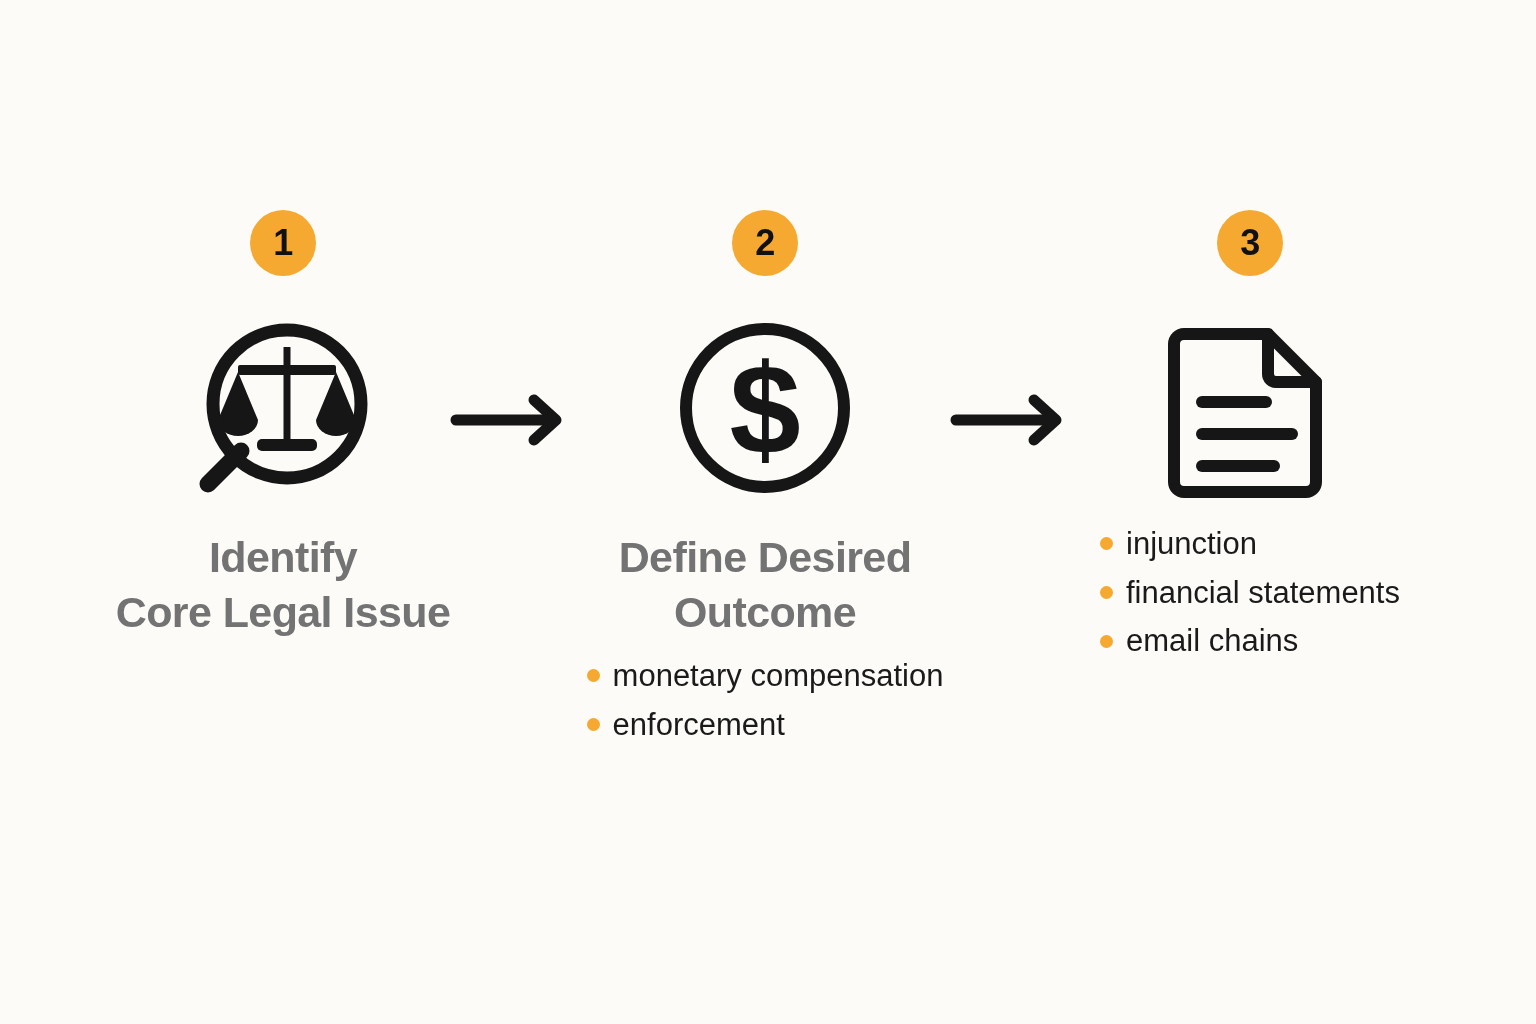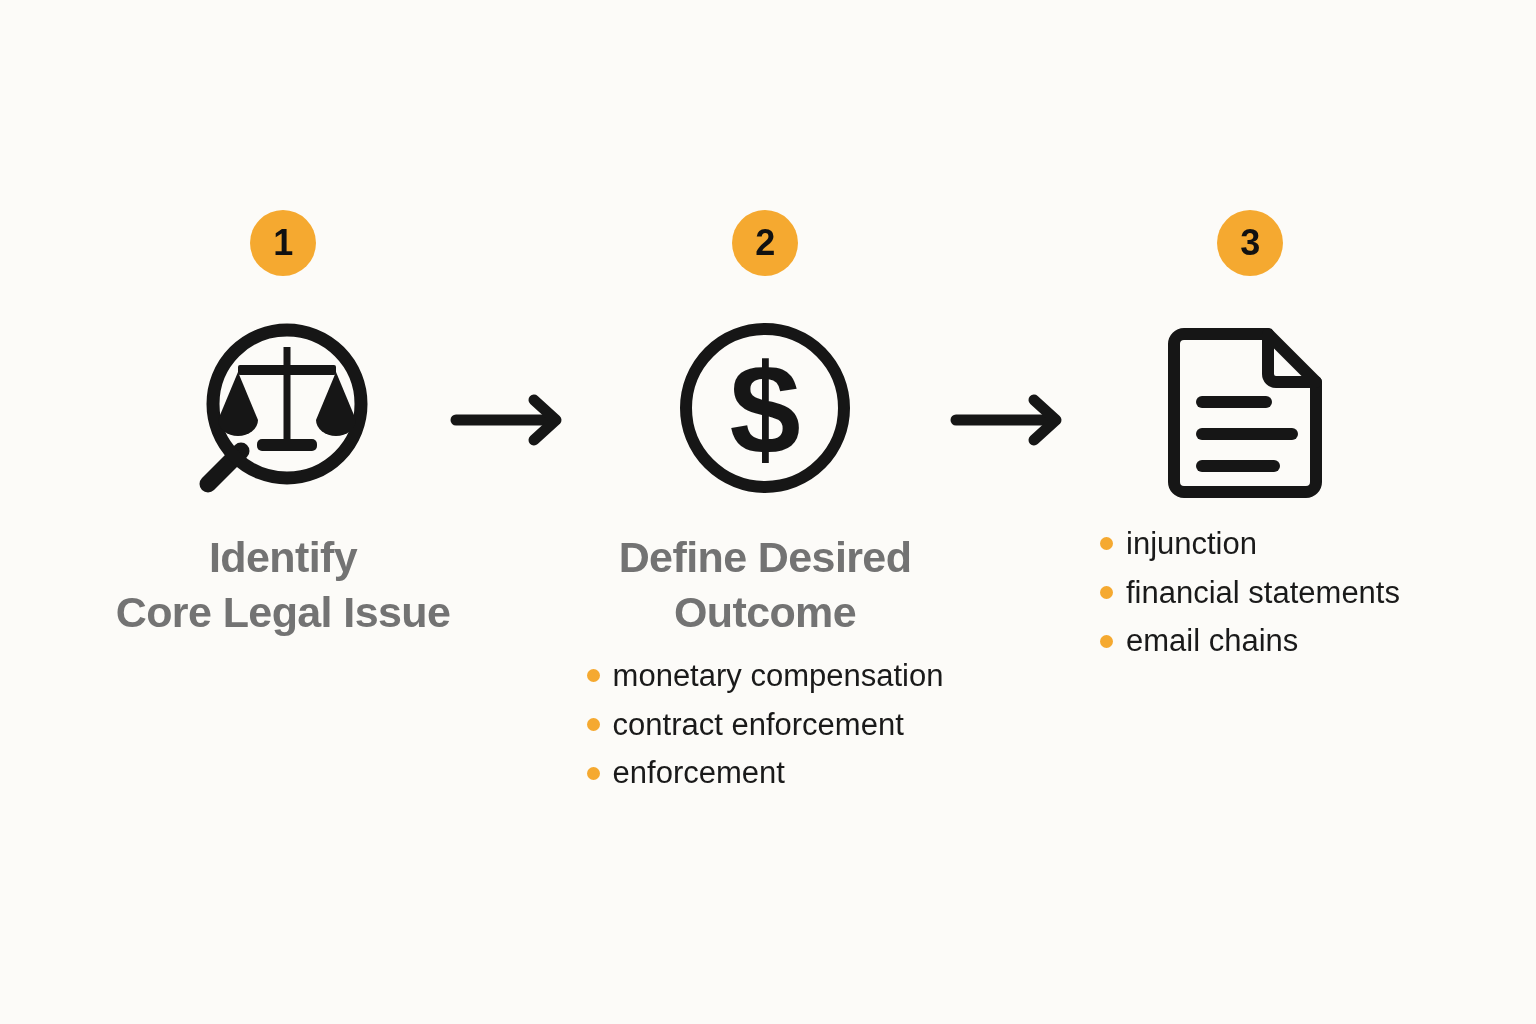--- a/index.html
+++ b/index.html
@@ -158,24 +158,20 @@
     <div class="heading">Define Desired
 Outcome</div>
 
     <div class="bullets">
         <div class="bullet-row">
           <span class="dot"></span>
           <span class="bullet-text">monetary compensation</span>
         </div>
         <div class="bullet-row">
           <span class="dot"></span>
-          <span class="bullet-text">contract enforcement</span>
-        </div>
-        <div class="bullet-row">
-          <span class="dot"></span>
           <span class="bullet-text">enforcement</span>
         </div>
       </div>
   </div>
 
   <div class="arrow" id="arrow-2">
     <svg width="120" height="56" viewBox="0 0 120 56" fill="none" xmlns="http://www.w3.org/2000/svg" aria-hidden="true">
       <line x1="6" y1="28" x2="95" y2="28" stroke="#161616" stroke-width="11" stroke-linecap="round"></line>
       <polyline points="84,8 106,28 84,48" stroke="#161616" stroke-width="11" stroke-linecap="round" stroke-linejoin="round" fill="none"></polyline>
     </svg>

